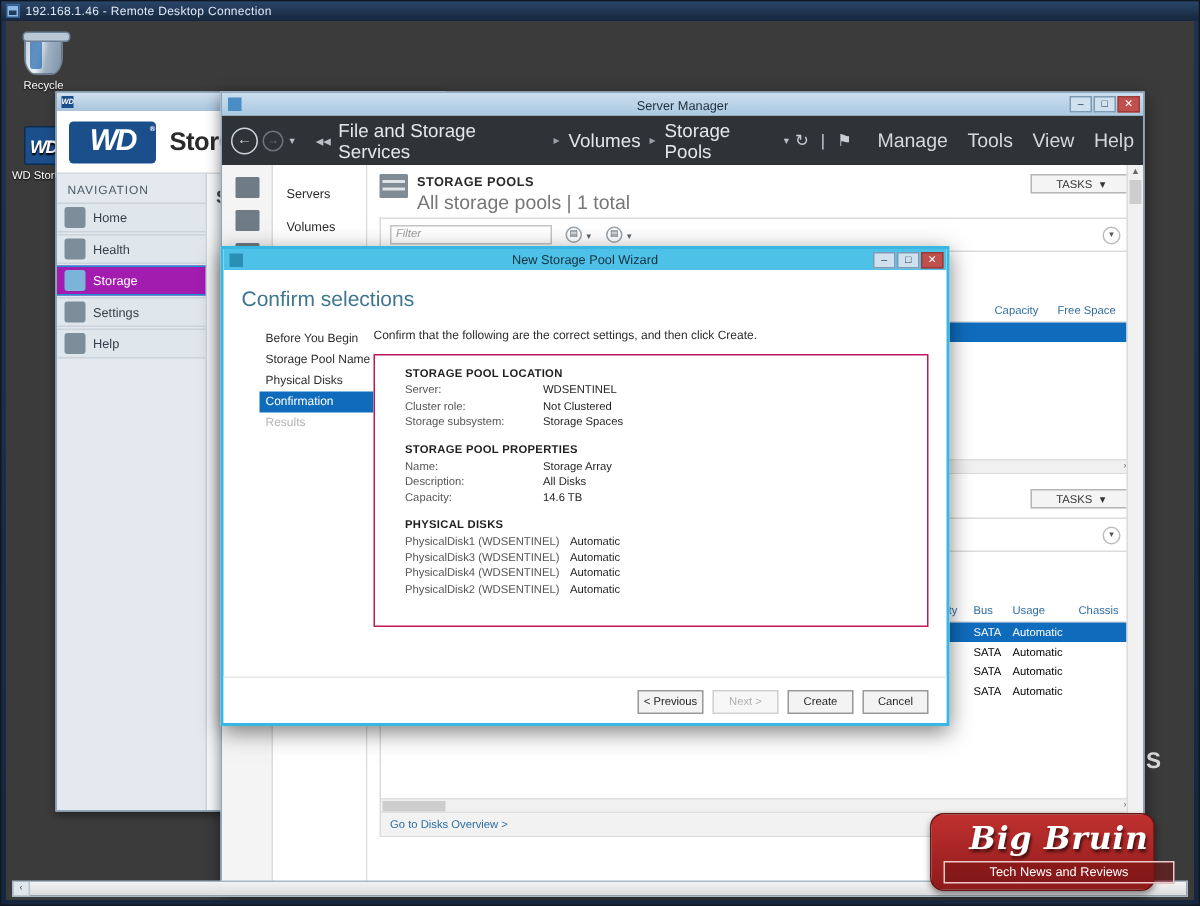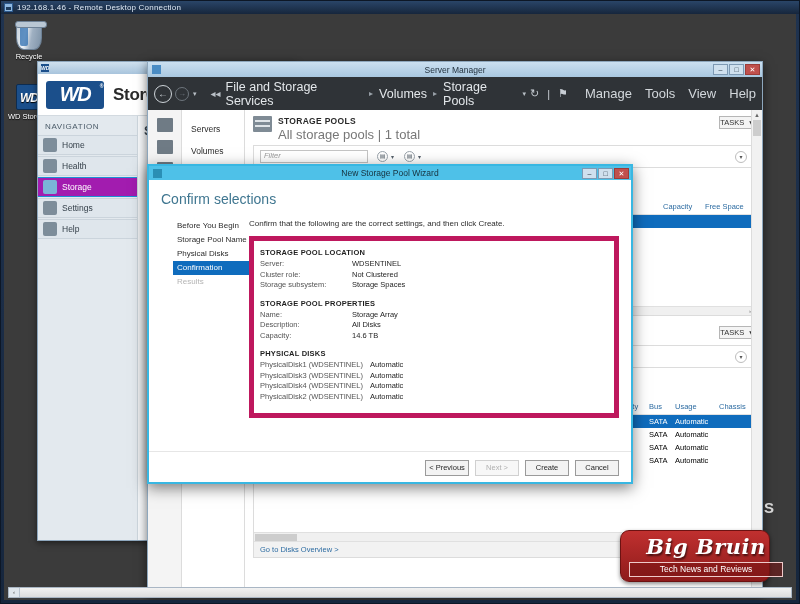--- a/index.html
+++ b/index.html
@@ -108,21 +108,21 @@
 
   .panel-head{display:flex;align-items:flex-start;padding:6px 8px 3px 8px;}
   .panel-ico{width:19px;height:16px;background:#7f8b95;border-radius:1px;flex:none;margin-right:6px;
     position:relative;}
   .panel-ico:before,.panel-ico:after{content:"";position:absolute;left:2px;right:2px;height:2px;
     background:#dfe4e8;}
   .panel-ico:before{top:4px;} .panel-ico:after{top:9px;}
   .panel-title{font-size:8.5px;font-weight:bold;color:#2a2a2a;letter-spacing:.3px;}
   .panel-sub{font-size:13px;color:#777;margin-top:1px;}
   .tasks-btn{margin-left:auto;border:1px solid #b6b6b6;background:#f4f4f4;font-size:7.5px;
-    padding:1px 0;color:#333;display:flex;align-items:center;gap:5px;}
+    padding:1px 16px;color:#333;display:flex;align-items:center;gap:5px;}
 
   .filter-bar{margin:0 8px;border:1px solid #dcdcdc;border-bottom:none;background:#fff;
     display:flex;align-items:center;padding:4px 6px;}
   .filter-input{width:108px;border:1px solid #c4c4c4;height:13px;font-size:7.5px;
     color:#9a9a9a;padding:0 12px 0 3px;position:relative;background:#fff;}
   .srch{margin-left:-11px;font-size:8px;color:#555;}
   .rbtn{width:11px;height:11px;border:1px solid #9aa3ab;border-radius:50%;font-size:6px;
     line-height:9px;text-align:center;color:#55606a;margin-left:10px;}
   .rcar{font-size:6px;color:#55606a;margin-left:3px;}
   .expand-chev{margin-left:auto;width:12px;height:12px;border:1px solid #bdbdbd;border-radius:50%;
@@ -155,21 +155,21 @@
   #wz-title-text{position:absolute;left:0;right:0;text-align:center;font-size:8.5px;color:#16313d;}
   #wz-heading{font-size:14px;color:#3f7690;padding:11px 0 10px 12px;font-weight:normal;}
   #wz-body{display:flex;height:calc(100% - 14px - 36px - 32px);}
   #wz-steps{width:100px;flex:none;padding-left:24px;padding-top:2px;}
   .wz-step{font-size:8px;color:#2d2d2d;height:14px;line-height:14px;padding-left:4px;
     white-space:nowrap;}
   .wz-step.cur{background:#0f6cbd;color:#fff;}
   .wz-step.dim{color:#b4b4b4;}
   #wz-content{flex:1;padding-right:12px;}
   #wz-intro{font-size:8px;color:#2d2d2d;margin:2px 0 8px 0;}
-  #wz-panel{border:5px solid #be185d;height:182px;padding:7px 6px;overflow:hidden;background:#fff;}
+  #wz-panel{border:1px solid #be185d;height:182px;padding:7px 20px;overflow:hidden;background:#fff;}
   .sec-title{font-size:7.5px;font-weight:bold;color:#1f1f1f;letter-spacing:.2px;margin-bottom:2px;}
   .kv{display:flex;font-size:7.5px;line-height:10.5px;}
   .kv .k{width:92px;color:#555;flex:none;}
   .kv .v{color:#1f1f1f;}
   .spacer{height:8px;}
   #wz-footer{height:32px;border-top:1px solid #e6e6e6;display:flex;align-items:center;
     justify-content:flex-end;padding-right:12px;background:#fff;}
   .wz-btn{min-width:44px;height:16px;border:1px solid #9a9a9a;background:#f3f3f3;
     font-size:7.5px;color:#1f1f1f;margin-left:6px;text-align:center;line-height:14px;}
   .wz-btn.disabled{color:#b0b0b0;border-color:#d0d0d0;background:#f7f7f7;}
@@ -178,21 +178,21 @@
   #desk-hscroll{position:absolute;left:4px;right:4px;bottom:2px;height:11px;
     background:linear-gradient(#f2f2f2,#dcdcdc);border:1px solid #a9b6c4;display:flex;align-items:center;}
   #desk-hscroll .left-btn{width:11px;height:9px;background:#dfe6ec;border-right:1px solid #b9c4cf;
     font-size:6px;text-align:center;line-height:9px;color:#444;}
 
   
   #desk-side-text{position:absolute;right:22px;top:485px;color:#e7e7e7;font-size:15px;
     font-weight:bold;opacity:.9;}
 
   
-  #watermark{position:absolute;right:4px;bottom:14px;width:172px;height:60px;}
+  #watermark{position:absolute;right:4px;bottom:2px;width:172px;height:60px;}
   #wm-plate{position:absolute;left:0;top:4px;width:150px;height:52px;
     background:linear-gradient(#c0302f,#8e1b1b);border-radius:9px;
     border:1px solid #6d1212;box-shadow:0 2px 4px rgba(0,0,0,.45);}
   #wm-name{position:absolute;left:0;right:0;top:8px;text-align:center;color:#fff;
     font-family:"DejaVu Serif", serif;font-style:italic;font-weight:bold;font-size:21px;
     text-shadow:1px 2px 2px rgba(0,0,0,.6);letter-spacing:.5px;}
   #wm-tag{position:absolute;left:9px;right:9px;top:36px;height:15px;border:1px solid #efc9c9;
     background:rgba(120,20,20,.55);color:#fff;font-size:8.5px;text-align:center;line-height:13px;}
 </style>
 </head>

